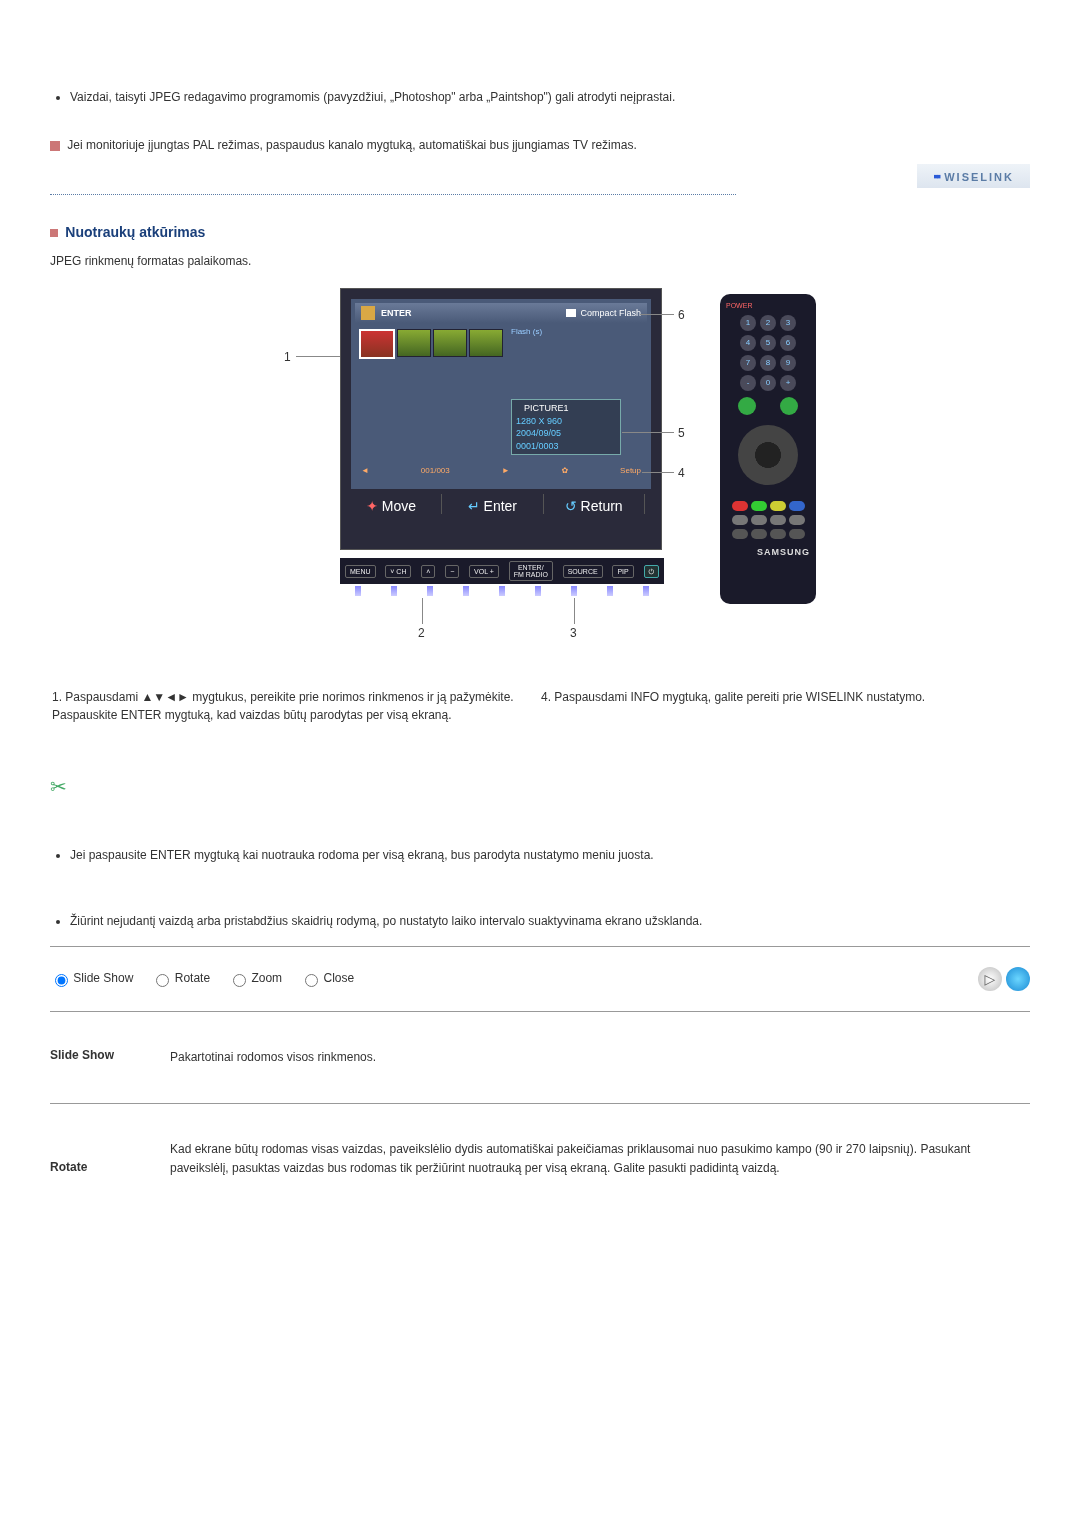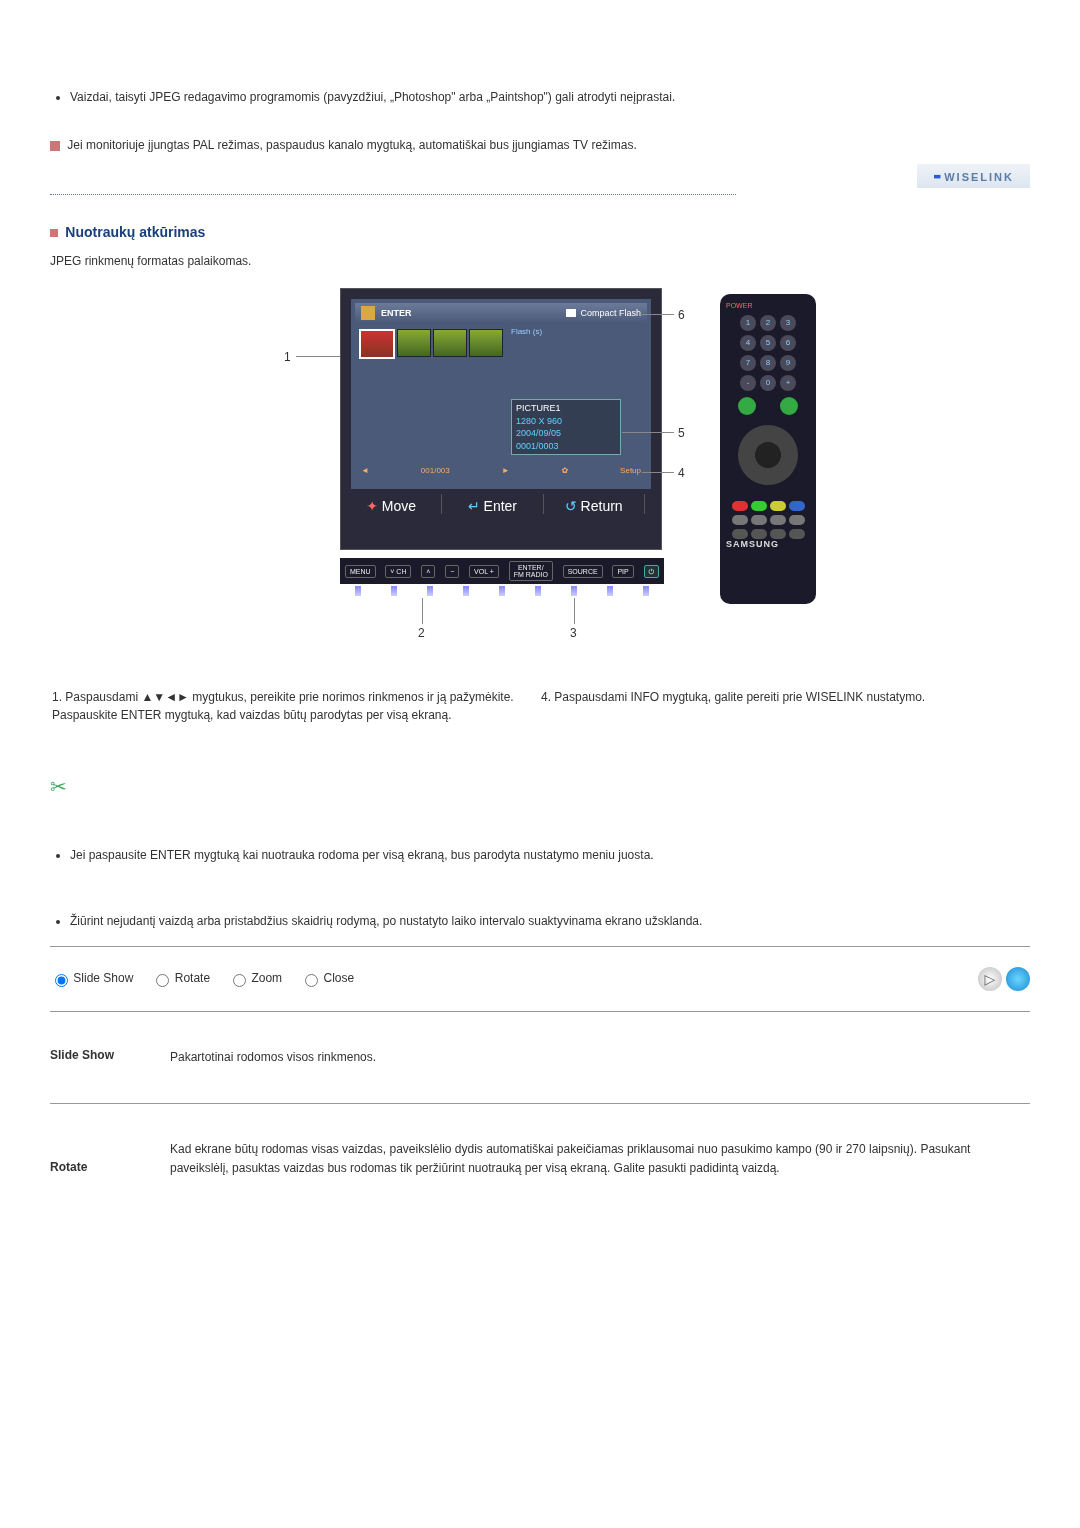--- a/index.html
+++ b/index.html
@@ -134,21 +134,21 @@
     left: 160px;
     top: 100px;
     width: 100px;
     border: 1px solid #7aa;
     background: rgba(0,0,0,0.3);
     font-size: 9px;
     color: #6cf;
     padding: 2px 4px;
     line-height: 1.4;
   }
-  .info-box .p1 { color: #fff; }
+  .info-box .p1 { color: #fff; margin-left: 8px; }
   .setup-bar {
     position: absolute;
     left: 4px; right: 4px;
     top: 164px;
     height: 14px;
     background: #4a5a78;
     font-size: 8px;
     color: #fa6;
     display: flex;
     align-items: center;
@@ -230,21 +230,21 @@
     color:#8cf; font-size:8px; text-align:center; line-height:16px;
   }
   .remote .ring {
     width: 60px; height: 60px; border-radius: 50%;
     background: radial-gradient(#222 30%, #444 31%, #444 100%);
     margin: 10px auto;
     position: relative;
   }
   .remote .color-row { display:flex; gap:3px; justify-content:center; margin-top:16px;}
   .remote .color-row span { width:16px; height:10px; border-radius:5px; }
-  .remote .samsung { color:#ddd; font-size:9px; text-align:left; letter-spacing:1px; font-weight:bold;}
+  .remote .samsung { color:#ddd; font-size:9px; text-align:right; margin-top:8px; letter-spacing:1px; font-weight:bold;}
 
   
   .instr-table {
     width: 100%;
     margin: 30px 0 40px 0;
   }
   .instr-table td {
     width: 50%;
     vertical-align: top;
     padding: 8px 12px 8px 0;

